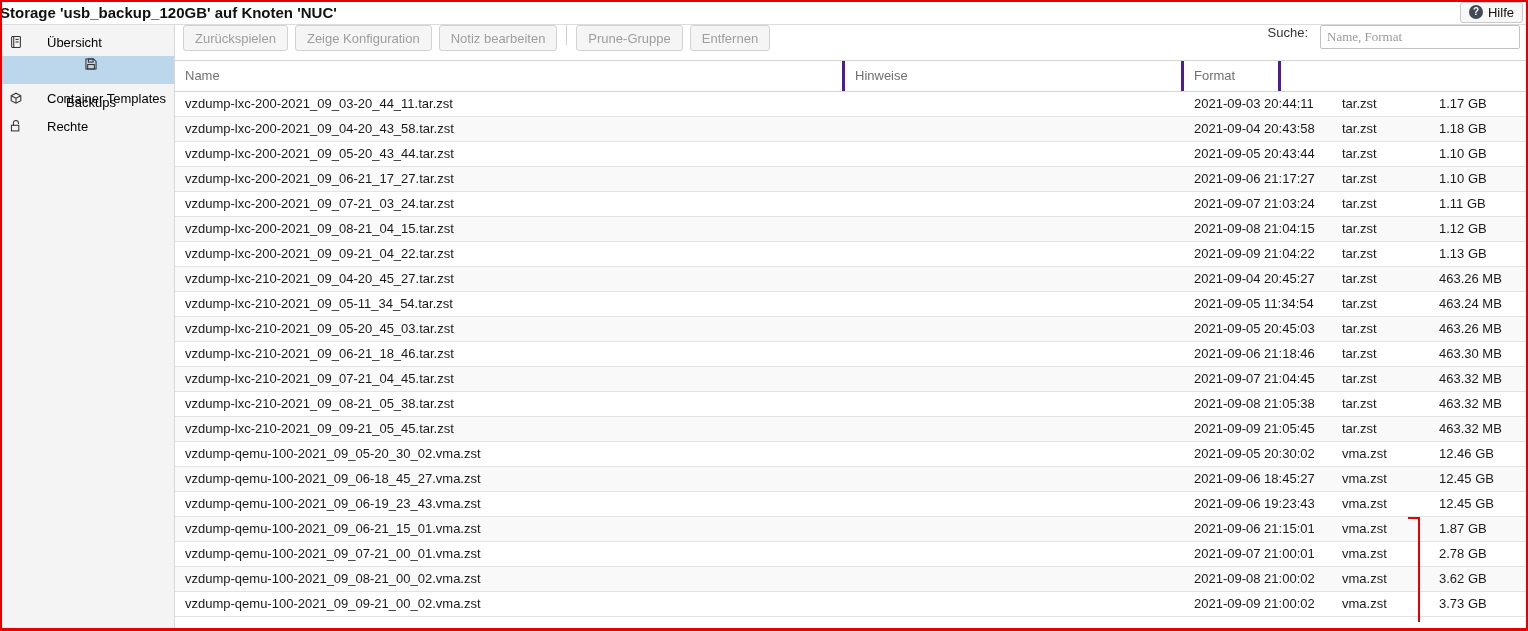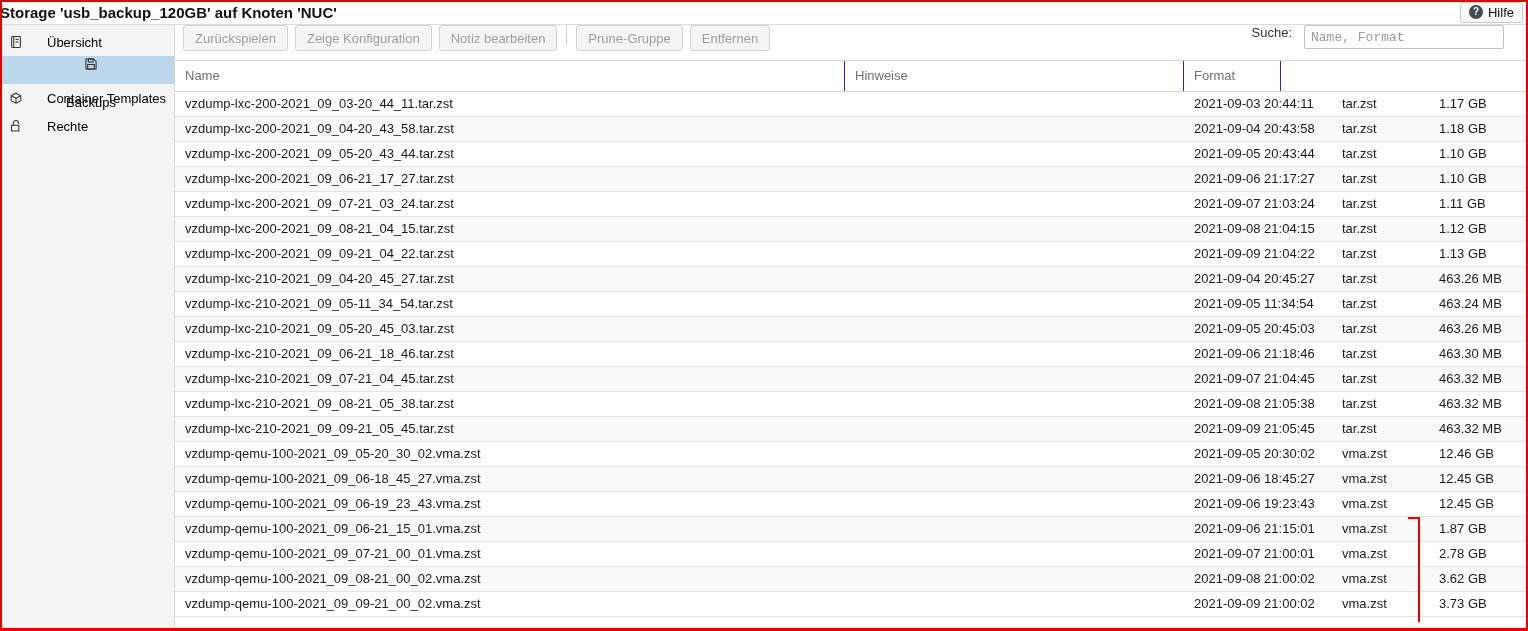--- a/index.html
+++ b/index.html
@@ -31,27 +31,27 @@
   .content { flex:1; display:flex; flex-direction:column; background:#fff; min-width:0; }
 
   
   .toolbar { height:35px; display:flex; padding-left:8px; flex:none; }
   .tb-btn { height:26px; padding:0 11px; margin-right:7px; background:#f5f5f5; border:1px solid #d2d2d2; border-radius:3px;
             font-size:13px; color:#9e9e9e; white-space:nowrap; cursor:default; }
   .tb-sep { width:1px; height:20px; background:#cfcfcf; margin:0 9px 0 2px; }
   .toolbar .spacer { flex:1; }
   .search-label { font-size:13px; color:#333; margin-right:12px; }
   .search-input { width:200px; height:24px; border:1px solid #c2c2c2; border-radius:2px; padding:0 6px; font-size:13px;
-                  font-family:Liberation Mono, monospace; color:#333; margin-right:24px; outline:none; }
+                  font-family:Liberation Serif, serif; color:#333; margin-right:8px; outline:none; }
   .search-input::placeholder { color:#9a9a9a; }
 
   
   .grid { flex:1; display:flex; flex-direction:column; min-height:0; }
   .grid-header { display:flex; height:32px; border-top:1px solid #d5d5d5; border-bottom:1px solid #d5d5d5; background:#fff; flex:none; }
-  .hcell { font-size:13px; color:#707070; line-height:30px; padding-left:10px; border-right:1px solid #4c1d95;
+  .hcell { font-size:13px; color:#707070; line-height:30px; padding-left:10px; border-right:3px solid #4c1d95;
            white-space:nowrap; overflow:hidden; cursor:pointer; }
   .hcell:last-child { border-right:none;margin-top:24px; }
   .grid-body { flex:1; overflow:hidden; }
   .grow { display:flex; height:25px; border-bottom:1px solid #e3e3e3; background:#fff; cursor:pointer; }
   .grow:nth-child(even) { background:#f9f9f9; }
   .gcell { font-size:13px; color:#1a1a1a; line-height:24px; padding-left:10px; white-space:nowrap; overflow:hidden; }
 
   .col-0 { width:670px; flex:none; }
   .col-1 { width:339px; flex:none; }
   .col-2 { width:148px; flex:none; }

